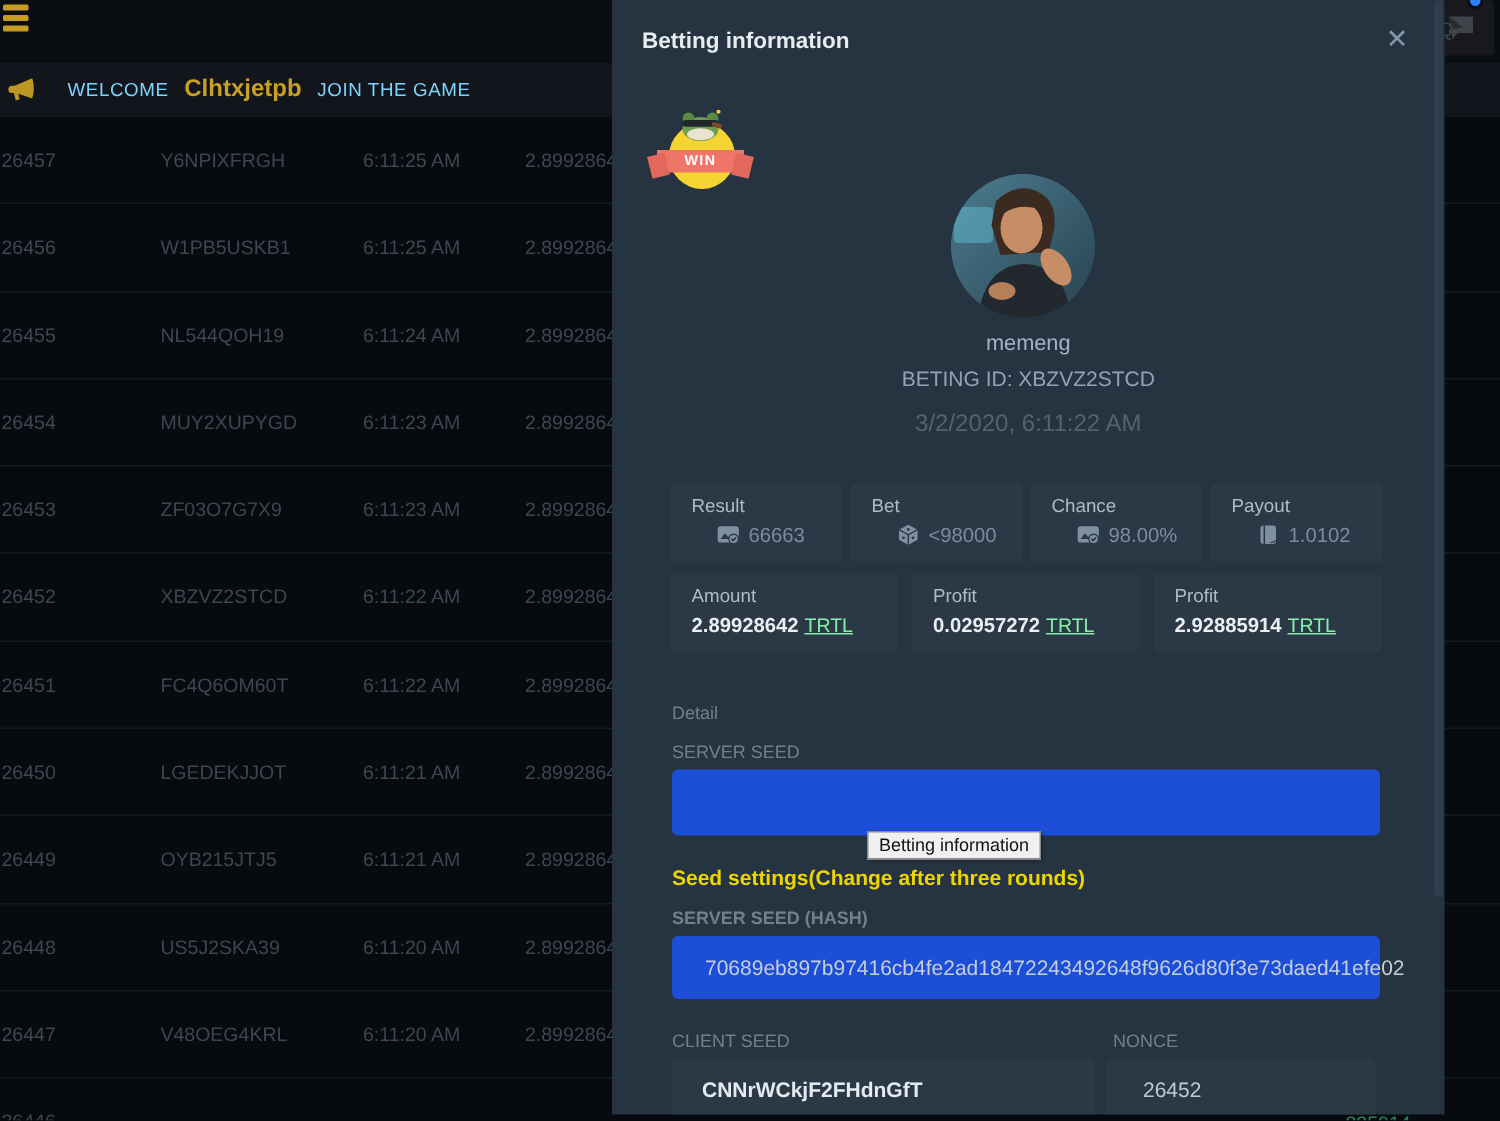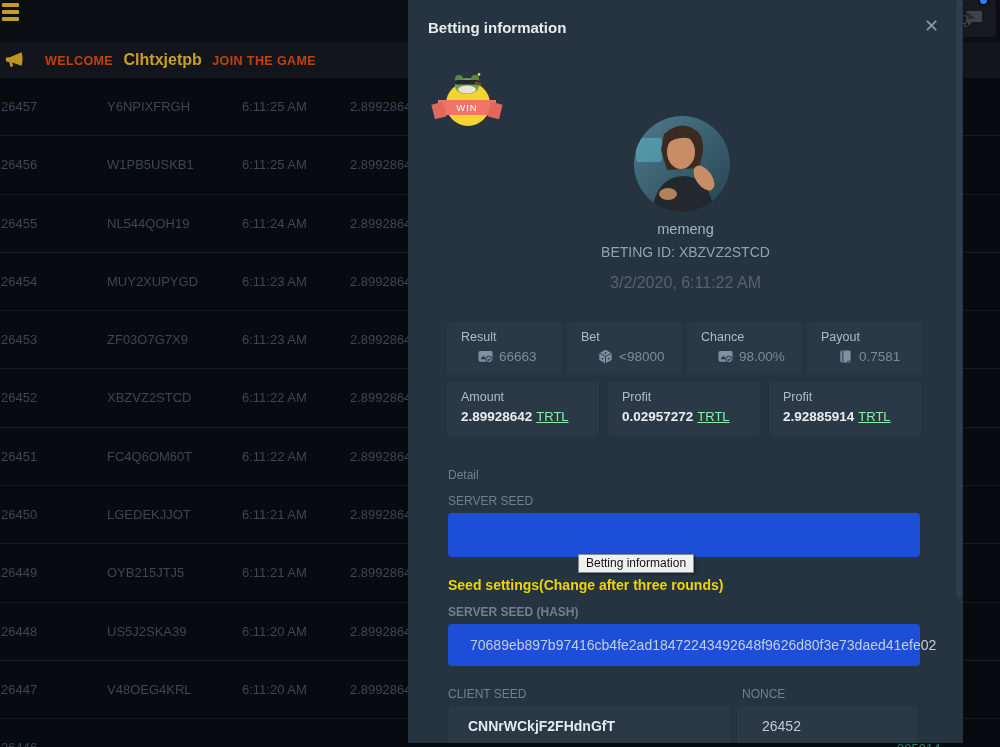--- a/index.html
+++ b/index.html
@@ -11,21 +11,21 @@
   .topbar { position:absolute; left:0; top:0; width:1000px; height:42px; background:#0a0d12; z-index:1; }
   .hamburger { position:absolute; left:2px; top:3px; width:20px; height:20px; cursor:pointer; }
   .hamburger i { display:block; width:17px; height:4px; margin-bottom:3px; background:#c79d20; border-radius:1px; }
   .tr-box { position:absolute; left:952px; top:0; width:44px; height:37px; background:#17191e; border-radius:3px; z-index:1; }
   .tr-box svg { position:absolute; left:12px; top:8px; }
   .notif-dot { position:absolute; left:26px; top:-5px; width:11px; height:11px; border-radius:50%; background:#2d7ff9; border:2px solid #0a0d12; }
 
   .banner { position:absolute; left:0; top:42px; width:1000px; height:36px; background:#12161c; z-index:1; }
   .banner svg { position:absolute; left:5px; top:8px; }
   .banner-text { position:absolute; left:45px; top:0; height:36px; line-height:36px; white-space:nowrap; }
-  .bn-gray { color:#c2410c; font-size:12.5px; font-weight:bold; letter-spacing:.4px;margin-top:20px; }
+  .bn-gray { color:#7dd3fc; font-size:12.5px; font-weight:normal; letter-spacing:.4px;margin-top:20px; }
   .bn-user { color:#c89f27; font-size:16px; font-weight:bold; margin:0 6px; }
   .faq-partial { position:absolute; left:959px; top:0; height:36px; line-height:40px; color:#3a444e; font-size:13px; z-index:1; }
 
   .bets { position:absolute; left:0; top:78px; width:1000px; z-index:1; }
   .bet-row { position:relative; height:58.3px; line-height:58.3px; border-bottom:1px solid #141a22; color:#3d4651; font-size:13px; cursor:pointer; }
   .bet-row span { position:absolute; top:0; white-space:nowrap; }
   .c-id     { left:1px; }
   .c-name   { left:107px; }
   .c-time   { left:242px; }
   .c-amount { left:350px; }
@@ -34,21 +34,21 @@
   
   .modal { position:absolute; left:408px; top:0; width:555px; height:743px; background:#263340; z-index:20; overflow:hidden; }
   .m-title { position:absolute; left:20px; top:19px; font-size:15px; font-weight:600; color:#e7ecf1; }
   .m-close { position:absolute; right:24px; top:17px; font-size:18px; color:#8598aa; cursor:pointer; line-height:1; }
   .m-scrollthumb { position:absolute; right:1px; top:0; width:6px; height:598px; background:#2f3e4d; border-radius:3px; }
 
   .win-badge { position:absolute; left:30px; top:76px; width:58px; height:54px; }
   .wb-circle { position:absolute; left:8px; top:6px; width:44px; height:44px; border-radius:50%; background:#f5d330; }
   .wb-frog { position:absolute; left:14px; top:-4px; }
   .wb-ribbon { position:absolute; left:0; top:24px; width:58px; height:15px; background:#ef7568; color:#fff;
-               font-size:9.5px; font-weight:normal; text-align:center; line-height:15px; letter-spacing:1px; z-index:2; }
+               font-size:9.5px; font-weight:bold; text-align:center; line-height:15px; letter-spacing:1px; z-index:2; }
   .wb-ribbon:before, .wb-ribbon:after { content:""; position:absolute; top:3px; width:12px; height:15px; background:#e2685c; z-index:-1; }
   .wb-ribbon:before { left:-5px; transform:rotate(-14deg); }
   .wb-ribbon:after  { right:-5px; transform:rotate(14deg); }
 
   .avatar { position:absolute; left:226px; top:116px; width:96px; height:96px; border-radius:50%; overflow:hidden; }
   .u-name  { position:absolute; left:0; top:221px; width:100%; text-align:center; color:#a3b4c3; font-size:14.5px; }
   .u-betid { position:absolute; left:0; top:244px; width:100%; text-align:center; color:#91a4b4; font-size:14px; }
   .u-date  { position:absolute; left:0; top:274px; width:100%; text-align:center; color:#56626d; font-size:16px; }
 
   .stats { position:absolute; left:39px; top:322px; display:flex; gap:5px; }
@@ -291,21 +291,21 @@
   <div class="stat-box">
     <div class="stat-label">Payout</div>
     <div class="stat-value">
       <span class="stat-icon">
               <svg width="15" height="15" viewBox="0 0 16 16">
                 <rect x="2.5" y="1.5" width="11" height="13" rx="1.8" fill="#7e90a1"></rect>
                 <path d="M5.2 1.5 V14.5" stroke="#2b3845" stroke-width="1.1"></path>
                 <path d="M13.5 12 q-1.5 1.6 -4 1.6" stroke="#2b3845" stroke-width="1" fill="none"></path>
               </svg>
             </span>
-      <span class="stat-num">0.7581</span>
+      <span class="stat-num">1.0102</span>
     </div>
   </div>
 </div>
     <div class="amounts">
   <div class="amount-box">
     <div class="stat-label">Amount</div>
     <div class="amount-value">
       <span class="amount-num">2.89928642</span><span class="amount-cur">TRTL</span>
     </div>
   </div>

